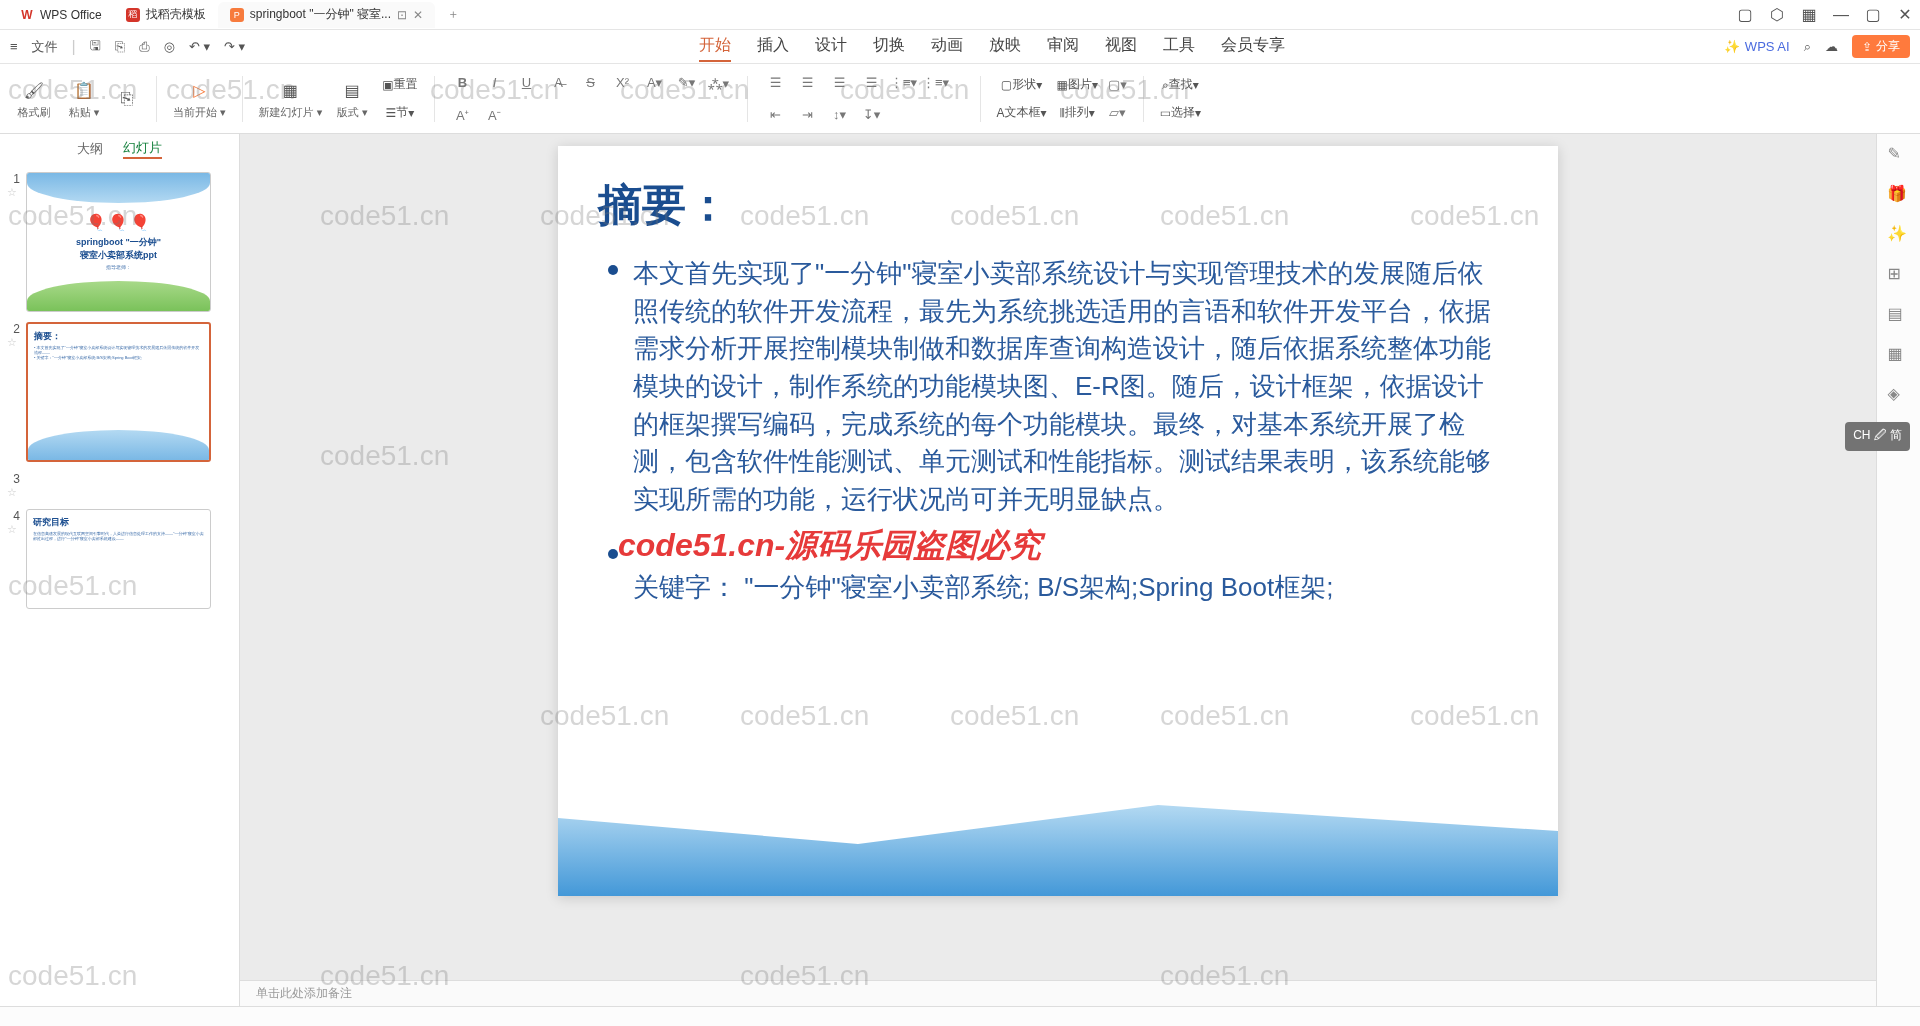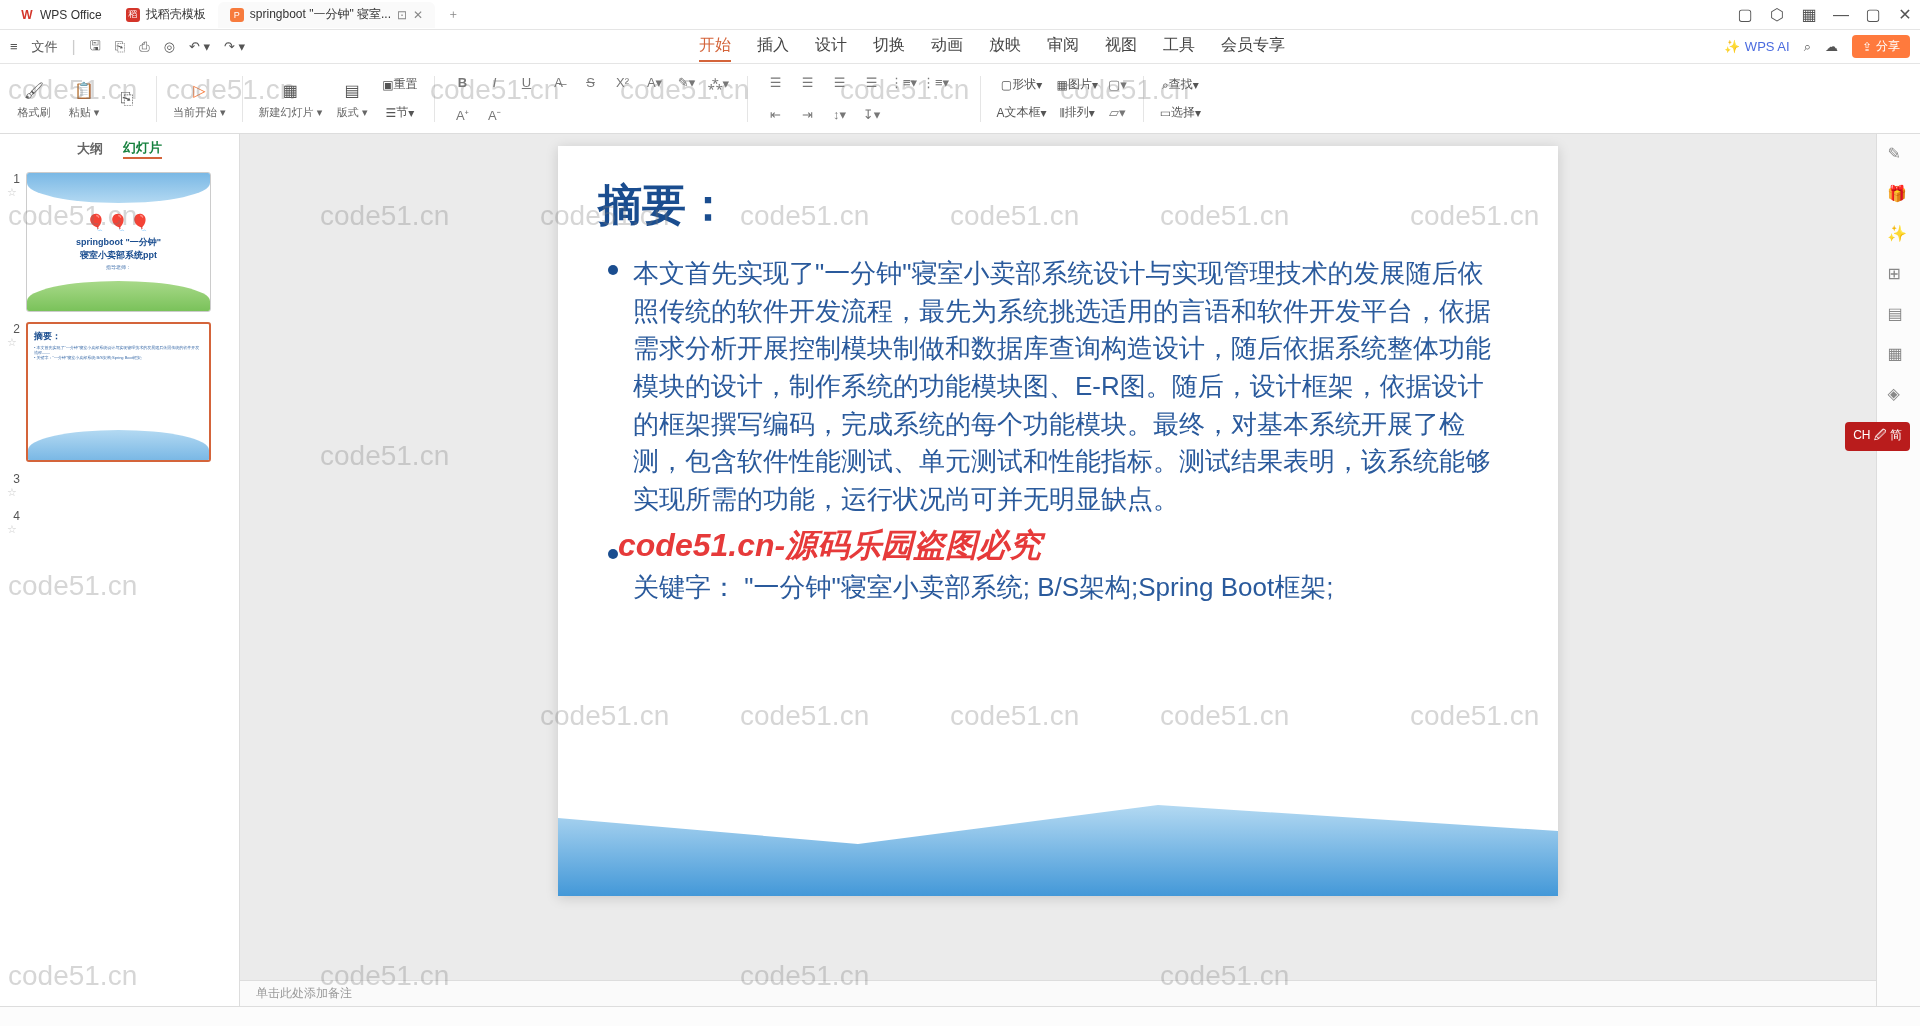--- a/index.html
+++ b/index.html
@@ -25,21 +25,21 @@
 .r-group { display: flex; flex-direction: column; align-items: center; min-width: 40px; gap: 2px; }
 .r-icon { width: 26px; height: 26px; display: flex; align-items: center; justify-content: center; color: #555; }
 .r-label { font-size: 11px; color: #666; }
 .r-sep { width: 1px; height: 46px; background: #e5e5e5; margin: 0 6px; }
 .r-small { display: flex; align-items: center; gap: 8px; flex-wrap: wrap; }
 .r-btn-sm { width: 24px; height: 24px; display: flex; align-items: center; justify-content: center; color: #777; font-size: 13px; }
 
 .workspace { display: flex; height: calc(100% - 154px); }
 
 .side-panel { width: 240px; background: #fff; border-right: 1px solid #ddd; display: flex; flex-direction: column; }
-.panel-tabs { display: flex; justify-content: center; gap: 20px; height: 30px; align-items: center; font-size: 13px; font-weight: bold; }
+.panel-tabs { display: flex; justify-content: center; gap: 20px; height: 30px; align-items: center; font-size: 13px; }
 .ptab { color: #666; cursor: pointer; }
 .ptab.active { color: #15803d; border-bottom: 2px solid #d4643a; }
 .thumbs { flex: 1; overflow-y: auto; padding: 8px 6px; }
 .thumb-row { display: flex; gap: 6px; margin-bottom: 10px; align-items: flex-start; }
 .thumb-num { width: 14px; font-size: 12px; color: #555; text-align: right; }
 .thumb-star { width: 12px; color: #ccc; font-size: 11px; }
 .thumb { width: 185px; height: 140px; background: #fff; border: 1px solid #ccc; border-radius: 3px; position: relative; overflow: hidden; font-size: 7px; color: #2a5a9c; padding: 6px; }
 .thumb.selected { border: 2px solid #d4643a; }
 .thumb-wave { position: absolute; bottom: 0; left: 0; right: 0; height: 30px; background: linear-gradient(180deg, #b3d9f2 0%, #7ab8e5 100%); border-radius: 50% 50% 0 0 / 20px 20px 0 0; }
 .thumb-wave-top { position: absolute; top: 0; left: 0; right: 0; height: 30px; background: linear-gradient(180deg, #7ab8e5 0%, #b3d9f2 100%); border-radius: 0 0 50% 50% / 0 0 20px 20px; }
@@ -56,21 +56,21 @@
 .bullet-text.kw { margin-top: 30px; }
 .slide-wave { position: absolute; bottom: 0; left: 0; right: 0; height: 130px; background: linear-gradient(180deg, #fff 0%, #b3d9f2 30%, #4398d8 100%); clip-path: polygon(0 40%, 30% 60%, 60% 30%, 100% 50%, 100% 100%, 0 100%); }
 .notes-bar { width: 100%; height: 26px; background: #fafafa; border-top: 1px solid #ddd; display: flex; align-items: center; padding: 0 16px; font-size: 12px; color: #999; margin-top: auto; }
 
 .right-strip { width: 44px; background: #fcfcfc; border-left: 1px solid #ddd; display: flex; flex-direction: column; align-items: center; padding-top: 10px; gap: 18px; }
 .strip-icon { width: 22px; height: 22px; color: #888; cursor: pointer; }
 
 .watermark { position: absolute; color: rgba(120,120,120,0.3); font-size: 28px; font-family: Arial; pointer-events: none; z-index: 100; }
 .overlay-red { position: absolute; color: #e63a3a; font-size: 32px; font-weight: bold; z-index: 50; pointer-events: none; font-style: italic; }
 
-.ime-badge { position: absolute; right: 10px; top: 422px; background: #b91c1c; color: #fff; padding: 4px 8px; border-radius: 4px; font-size: 12px; z-index: 200; }
+.ime-badge { position: absolute; right: 10px; top: 422px; background: #737373; color: #fff; padding: 4px 8px; border-radius: 4px; font-size: 12px; z-index: 200; }
 
 .status-bar { position: absolute; bottom: 0; left: 0; right: 0; height: 20px; background: #fcfcfc; border-top: 1px solid #ddd; }
 </style>
 </head>
 <body>
 
 <div class="title-bar">
   <div class="tab">
     <span class="tab-icon" style="color:#d4352a;font-weight:bold">W</span>
     <span>WPS Office</span>
@@ -255,20 +255,24 @@
         <div style="display:flex;flex-direction:column;align-items:center">
             <span class="thumb-num">3</span>
             <span class="thumb-star">☆</span>
           </div>
       </div>
       <div class="thumb-row">
         <div style="display:flex;flex-direction:column;align-items:center">
             <span class="thumb-num">4</span>
             <span class="thumb-star">☆</span>
           </div>
+        <div class="thumb" style="height:100px">
+          <div class="thumb-title">研究目标</div>
+          <div class="thumb-text" style="font-size:4px;line-height:1.3">在信息高速发展的现代互联网空间引擎时代，人类进行信息处理工作的支持——"一分钟"寝室小卖部推出过程，进行"一分钟"寝室小卖部系统建设——</div>
+        </div>
       </div>
     </div>
   </div>
 
   <div class="editor">
     <div class="slide">
       <div class="slide-title">摘要：</div>
       <div class="slide-bullets">
         <div class="bullet">
           <div class="bullet-dot"></div>

